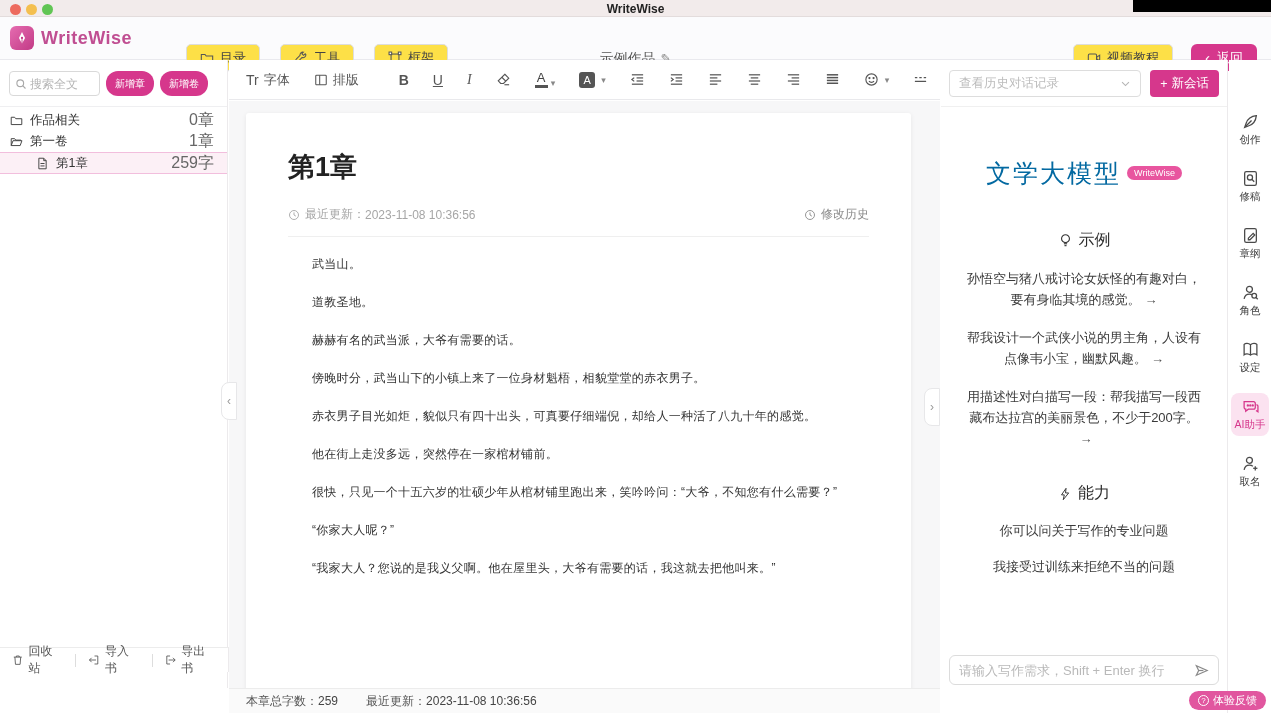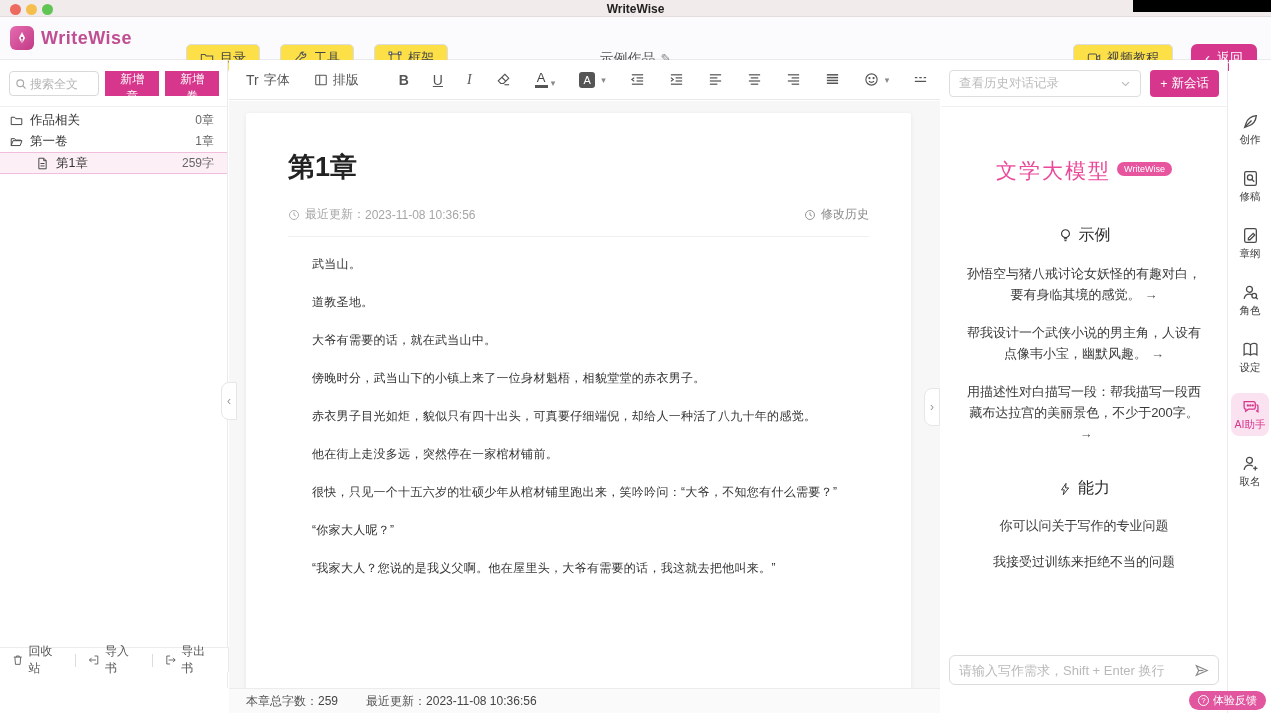--- a/index.html
+++ b/index.html
@@ -27,26 +27,26 @@
   .header-right { position:absolute; right:14px; top:27px; display:flex; gap:18px; }
   .back-btn { height:27px; padding:0 14px; background:#d6378c; border:none; border-radius:6px; color:#fff; font-size:13px; display:flex; align-items:center; gap:7px; cursor:pointer; }
   .back-btn .chev { font-size:15px; line-height:1; }
 
   
   .sidebar { position:absolute; left:0; top:60px; width:228px; height:628px; background:#fff; border-right:1px solid #eceaec; }
   .search-row { display:flex; align-items:center; gap:6px; padding:11px 8px 10px 9px; }
   .search-box { width:91px; height:25px; border:1px solid #d9d9d9; border-radius:4px; display:flex; align-items:center; padding:0 5px; gap:3px; background:#fff; }
   .search-box input { border:none; outline:none; width:62px; font-size:12px; color:#333; font-family:inherit; }
   .search-box input::placeholder { color:#b5b5b5; }
-  .pink-sm { height:25px; padding:0 9px; background:#d6378c; color:#fff; border:none; border-radius:0; font-size:12px; cursor:pointer; }
+  .pink-sm { height:25px; padding:0 9px; background:#d6378c; color:#fff; border:none; border-radius:12px; font-size:10px; cursor:pointer; }
   .side-sep { border-top:1px solid #efeff1; }
   .tree { padding-top:3px; }
   .tree-row { height:21px; display:flex; align-items:center; padding:0 13px 0 10px; font-size:12.5px; color:#333; cursor:pointer; }
   .tree-row .t-icon { margin-right:7px; display:flex; }
-  .tree-row .count { margin-left:auto; color:#666; font-size:12px; }
+  .tree-row .count { margin-left:auto; color:#666; font-size:16px; }
   .tree-row.child { padding-left:36px; }
   .tree-row.selected { background:#fcf0f6; border-top:1px solid #f2bedd; border-bottom:1px solid #f2bedd; height:22px; }
   .sidebar-footer { position:absolute; left:0; bottom:16px; width:229px; height:25px; background:#fff; border-top:1px solid #ececec; border-right:1px solid #eceaec; display:flex; align-items:center; }
   .foot-btn { display:flex; align-items:center; gap:5px; font-size:12px; color:#555; padding:0 12px; height:100%; cursor:pointer; }
   .foot-div { width:1px; height:13px; background:#ddd; }
 
   
   .main { position:absolute; left:229px; top:60px; width:711px; height:628px; }
   .toolbar { position:absolute; left:0; top:0; width:711px; height:40px; background:#fff; border-bottom:1px solid #e9e9ec; display:flex; align-items:center; padding-left:17px; }
   .tool { display:flex; align-items:center; gap:5px; color:#555; font-size:13px; margin-right:24px; cursor:pointer; white-space:nowrap; }
@@ -77,21 +77,21 @@
   .statusbar b { font-weight:normal; color:#444; }
 
   
   .ai-panel { position:absolute; left:941px; top:60px; width:287px; height:653px; background:#fff; border-right:1px solid #eceaec; }
   .chat-header { display:flex; align-items:center; padding:10px 8px 9px 8px; gap:9px; }
   .hist-select { flex:1; height:27px; border:1px solid #ddd; border-radius:4px; display:flex; align-items:center; padding:0 9px; font-size:12.5px; color:#bcbcbc; cursor:pointer; }
   .hist-select .carat { margin-left:auto; display:flex; }
   .newchat-btn { height:27px; padding:0 10px; background:#d6378c; border:none; border-radius:4px; color:#fff; font-size:12.5px; display:flex; align-items:center; gap:4px; cursor:pointer; }
   .panel-sep { border-top:1px solid #f0f0f0; }
   .model-row { margin-top:50px; text-align:center; }
-  .model-title { font-family:"DejaVu Serif","Liberation Serif",serif; font-size:21px; color:#ec4899; letter-spacing:2px; }
+  .model-title { font-family:"DejaVu Serif","Liberation Serif",serif; font-size:25px; color:#0369a1; letter-spacing:2px; }
   .model-badge { display:inline-block; background:#e8559f; color:#fff; font-size:9px; border-radius:8px; padding:2px 7px; margin-left:6px; vertical-align:super; letter-spacing:0; }
   .sect-head { margin-top:40px; display:flex; align-items:center; justify-content:center; gap:6px; font-size:16px; color:#2b2b2b; }
   .sect-head.cap { margin-top:34px; }
   .example-item { width:238px; margin:17px auto 0 auto; font-size:13px; color:#3a3a3a; line-height:21px; text-align:center; cursor:pointer; }
   .example-item .arr { color:#555; margin-left:4px; }
   .ability-line { margin-top:18px; text-align:center; font-size:13px; color:#3a3a3a; }
   .chat-input { position:absolute; left:8px; bottom:28px; width:270px; height:30px; border:1px solid #dcdcdc; border-radius:6px; display:flex; align-items:center; padding:0 9px; background:#fff; }
   .chat-input input { border:none; outline:none; flex:1; font-size:13px; color:#333; font-family:inherit; }
   .chat-input input::placeholder { color:#b9b9b9; }
   .feedback-btn { position:absolute; right:5px; bottom:3px; height:19px; background:#e1569f; border:none; border-radius:10px; color:#fff; font-size:11px; display:flex; align-items:center; gap:4px; padding:0 9px; cursor:pointer; }
@@ -380,21 +380,21 @@
                 <circle cx="8" cy="8" r="6"></circle>
                 <path d="M8 4.5 V8 l2.5 1.5"></path>
               </svg>
             <span>修改历史</span>
           </span>
         </div>
         <div class="paper-sep"></div>
         <div class="body-text">
           <p>武当山。</p>
           <p>道教圣地。</p>
-          <p>大爷有需要的话，就在武当山中。</p>
+          <p>赫赫有名的武当派，大爷有需要的话。</p>
           <p>傍晚时分，武当山下的小镇上来了一位身材魁梧，相貌堂堂的赤衣男子。</p>
           <p>赤衣男子目光如炬，貌似只有四十出头，可真要仔细端倪，却给人一种活了八九十年的感觉。</p>
           <p>他在街上走没多远，突然停在一家棺材铺前。</p>
           <p>很快，只见一个十五六岁的壮硕少年从棺材铺里跑出来，笑吟吟问：“大爷，不知您有什么需要？”</p>
           <p>“你家大人呢？”</p>
           <p>“我家大人？您说的是我义父啊。他在屋里头，大爷有需要的话，我这就去把他叫来。”</p>
         </div>
       </div>
     </div>
     <div class="collapse-tab left">‹</div>

